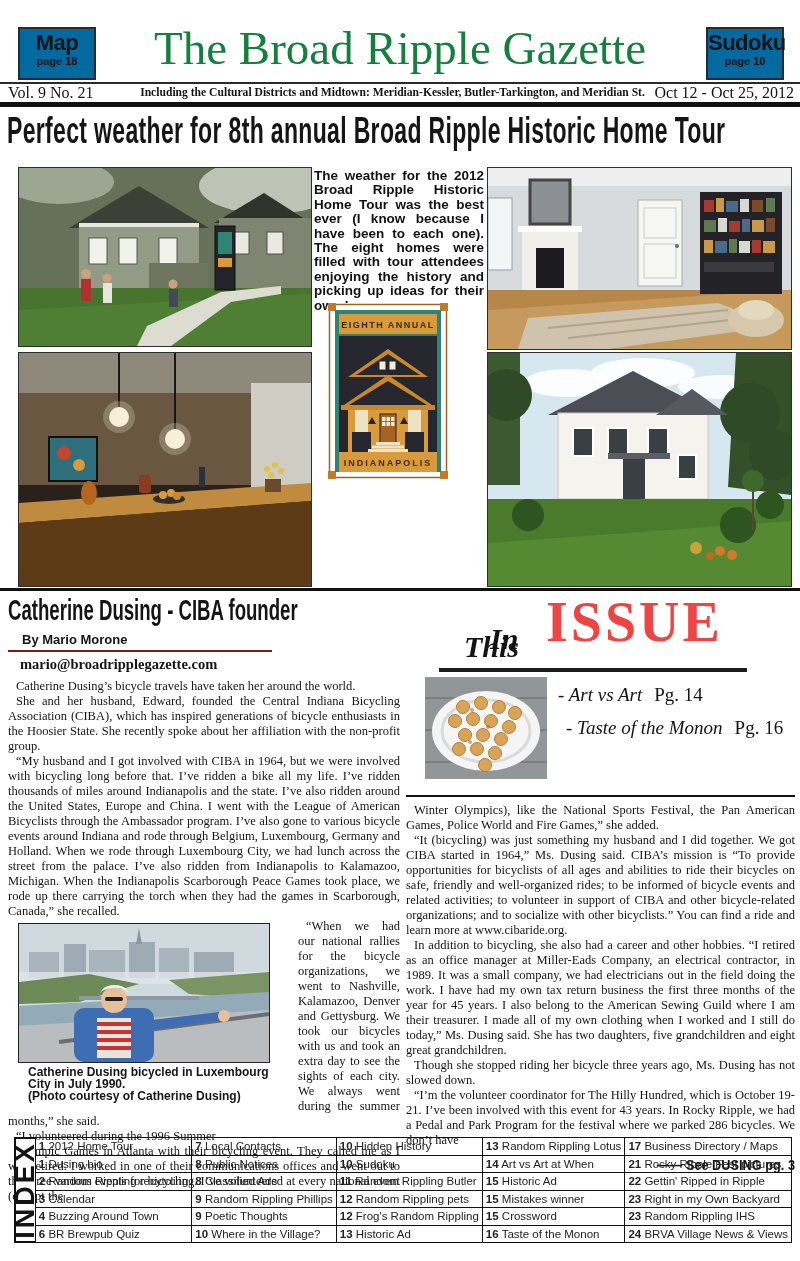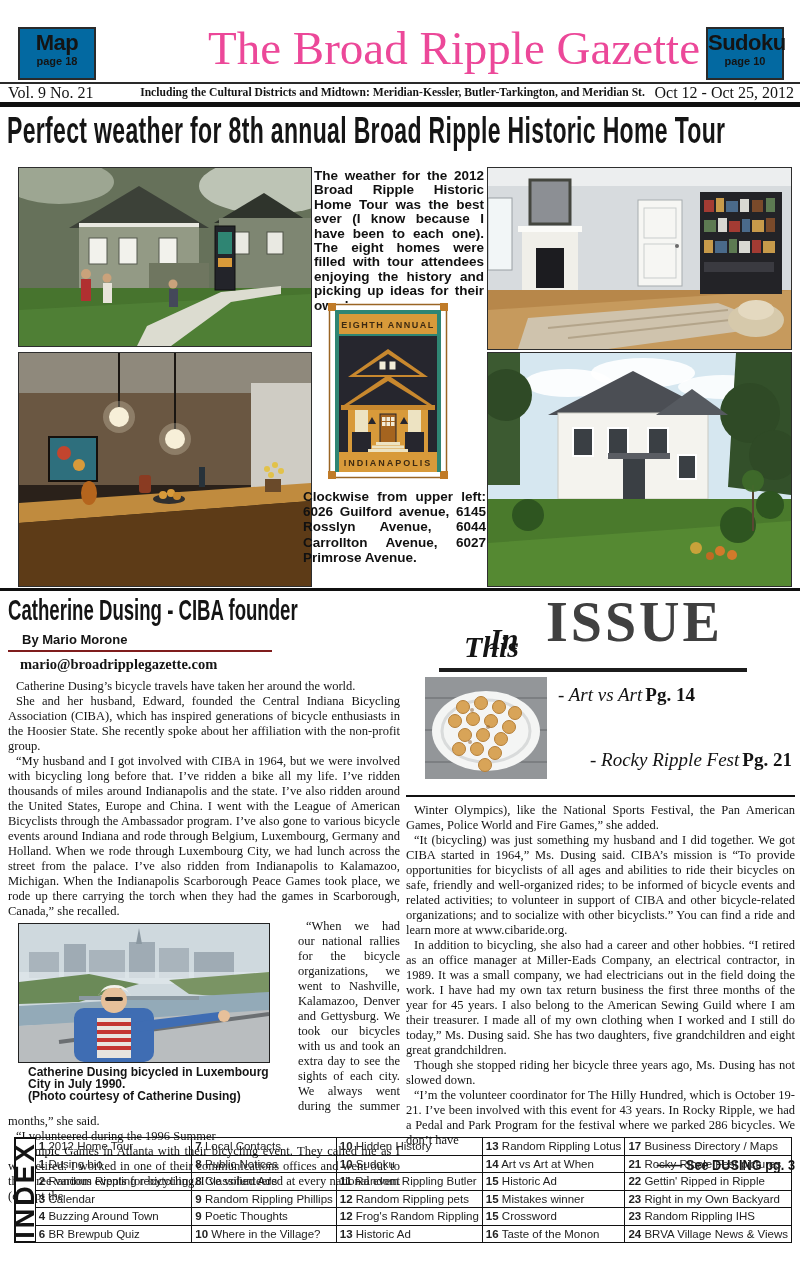--- a/index.html
+++ b/index.html
@@ -6,22 +6,22 @@
   .page{position:relative;width:800px;height:1261px;background:#ffffff;overflow:hidden;
         font-family:"Liberation Serif",serif;color:#141414;}
 
   
   .ref-box{position:absolute;top:27px;width:74px;height:49px;background:#0369a1;
            border:2.5px solid #2a2a2a;text-align:center;font-family:"Liberation Sans",sans-serif;}
   .ref-box .t{font-size:22px;font-weight:bold;line-height:25px;margin-top:1px;letter-spacing:-0.5px;}
   .ref-box .p{font-size:11px;font-weight:bold;line-height:12px;}
   #map-box{left:18px;}
   #sudoku-box{left:706px;}
-  .gz-title{position:absolute;left:100px;right:100px;top:22px;text-align:right;
-            font-size:47px;line-height:52px;font-family:"Liberation Serif",serif;color:#ec4899;}
+  .gz-title{position:absolute;left:100px;right:100px;top:22px;text-align:center;
+            font-size:47px;line-height:52px;font-family:"Liberation Serif",serif;color:#15803d;}
   .rule-thin{position:absolute;left:0;top:82px;width:800px;height:2px;background:#2a2a2a;}
   .dateline{position:absolute;left:0;top:84px;width:800px;height:17px;}
   .vol{position:absolute;left:8px;top:0;font-size:16px;}
   .tagline{position:absolute;left:115px;right:130px;top:2px;text-align:center;
            font-size:11.6px;font-weight:600;}
   .dates{position:absolute;right:6px;top:0;font-size:16px;}
   .rule-thick{position:absolute;left:0;top:102px;width:800px;height:5px;background:#101010;}
 
   
   .headline{position:absolute;left:7px;top:110px;white-space:nowrap;
@@ -56,21 +56,21 @@
                line-height:12px;margin-top:3px;margin-left:20px;}
 
   
   .iti{position:relative;height:201px;}
   .iti-in{position:absolute;left:84px;top:8px;font-size:30px;font-style:italic;font-weight:bold;margin-top:22px;}
   .iti-this{position:absolute;left:58px;top:38px;font-size:30px;font-style:italic;font-weight:bold;}
   .iti-title{position:absolute;left:140px;top:-2px;font-size:56px;font-weight:bold;letter-spacing:3px;}
   .iti-rule{position:absolute;left:33px;top:76px;width:308px;height:4px;background:#1c1c1c;}
   .iti-photo{position:absolute;left:19px;top:85px;width:122px;height:102px;overflow:hidden;}
   .iti-item{position:absolute;font-size:19px;font-style:italic;white-space:nowrap;}
-  .iti-item .pg{font-style:normal;font-weight:bold;margin-left:3px;text-align:center;}
+  .iti-item .pg{font-style:normal;font-weight:normal;margin-left:12px;text-align:center;}
   #iti-item-0{left:152px;top:92px;}
   #iti-item-1{left:160px;top:125px;}
   #iti-item-2{left:184px;top:157px;}
   .rc-rule{border:none;border-top:2px solid #111;margin:2px 0 6px 0;}
   .continued{text-align:right;font-family:"Liberation Sans",sans-serif;font-weight:bold;
              font-size:15px;margin-top:8px;transform:scaleX(0.85);transform-origin:right center;}
 
   
   .index-wrap{position:absolute;left:14px;top:1137px;width:778px;display:flex;align-items:stretch;}
   .index-label{position:relative;width:30px;border:2.5px solid #111;border-right:none;background:#fff;}
@@ -283,21 +283,20 @@
       <circle cx="282" cy="152" r="14" fill="#2e5520"></circle>
       <line x1="265" y1="178" x2="265" y2="132" stroke="#5a4632" stroke-width="2"></line>
       <circle cx="265" cy="128" r="11" fill="#3f6b2a" opacity="0.9"></circle>
       <circle cx="232" cy="198" r="5" fill="#d27a2b"></circle>
         <circle cx="244" cy="202" r="5" fill="#d27a2b"></circle>
         <circle cx="222" cy="203" r="4" fill="#c06a22"></circle>
       <circle cx="208" cy="195" r="6" fill="#c9a23a"></circle>
     </svg>
   </div>
 
-  <div class="tour-caption bold-just">Clockwise from upper left: 6026 Guilford avenue, 6145 Rosslyn Avenue, 6044 Carrollton Avenue, 6027 Primrose Avenue.</div>
 
   <div class="section-rule"></div>
 
   <div class="col-left">
     <div class="article-headline">Catherine Dusing - CIBA founder</div>
     <div class="byline">By Mario Morone</div>
     <div class="email">mario@broadripplegazette.com</div>
     <div class="body">
       <p>Catherine Dusing’s bicycle travels have taken her around the world.</p>
       <p>She and her husband, Edward, founded the Central Indiana Bicycling Association (CIBA), which has inspired generations of bicycle enthusiasts in the Hoosier State.  She recently spoke about her affiliation with the non-profit group.</p>
@@ -341,21 +340,21 @@
       <p>“When we had our national rallies for the bicycle organizations, we went to Nashville, Kalamazoo, Denver and Gettysburg.  We took our bicycles with us and took an extra day to see the sights of each city.  We always went during the summer months,” she said.</p>
       <p>“I volunteered during the 1996 Summer</p>
       <p>Olympic Games in Atlanta with their bicycling event.  They called me as I was retired.  I worked in one of their communications offices and went out to the three various events for bicycling.  I’ve volunteered at every national event (except the</p>
     </div>
   </div>
 
   <div class="col-right">
     <div class="iti">
       <div class="iti-in">In</div>
       <div class="iti-this">This</div>
-      <div class="iti-title" id="iti-title" style="color: #404040; font-family: Liberation Serif, serif;">ISSUE</div>
+      <div class="iti-title" id="iti-title" style="color: #ef4444; font-family: Liberation Serif, serif;">ISSUE</div>
       <div class="iti-rule"></div>
       <div class="iti-photo">
         <svg width="122" height="102" viewBox="0 0 122 102">
           <rect width="122" height="102" fill="#939699"></rect>
           <rect y="20" width="122" height="2" fill="#7c7f82"></rect>
             <rect y="52" width="122" height="2" fill="#7c7f82"></rect>
             <rect y="84" width="122" height="2" fill="#7c7f82"></rect>
           <ellipse cx="61" cy="54" rx="54" ry="40" fill="#f4f5f4"></ellipse>
           <ellipse cx="61" cy="54" rx="44" ry="31" fill="none" stroke="#d9dbdb" stroke-width="3"></ellipse>
           <g fill="#d8a458" stroke="#b5803a" stroke-width="1">
@@ -376,22 +375,22 @@
               <circle cx="60" cy="88" r="6.5"></circle>
           </g>
           <circle cx="47" cy="33" r="2" fill="#8a5a28" opacity="0.5"></circle>
             <circle cx="63" cy="50" r="2" fill="#8a5a28" opacity="0.5"></circle>
             <circle cx="45" cy="65" r="2" fill="#8a5a28" opacity="0.5"></circle>
         </svg>
       </div>
       <div class="iti-item" id="iti-item-0">
         <span>- Art vs Art</span><span class="pg">Pg. 14</span>
       </div>
-      <div class="iti-item" id="iti-item-2">
-        <span>- Rocky Ripple Fest</span><span class="pg">Pg. 21</span>
+      <div class="iti-item" id="iti-item-1">
+        <span>- Taste of the Monon</span><span class="pg">Pg. 16</span>
       </div>
     </div>
     <hr class="rc-rule">
     <div class="body">
       <p>Winter Olympics), like the National Sports Festival, the Pan American Games, Police World and Fire Games,” she added.</p>
       <p>“It (bicycling) was just something my husband and I did together.  We got CIBA started in 1964,” Ms. Dusing said.  CIBA’s mission is “To provide opportunities for bicyclists of all ages and abilities to ride their bicycles on safe, friendly and well-organized rides; to be informed of bicycle events and related activities; to volunteer in support of CIBA and other bicycle-related organizations; and to socialize with other bicyclists.”  You can find a ride and learn more at www.cibaride.org.</p>
       <p>In addition to bicycling, she also had a career and other hobbies.  “I retired as an office manager at Miller-Eads Company, an electrical contractor, in 1989.  It was a small company, we had electricians out in the field doing the work.  I have had my own tax return business the first three months of the year for 45 years.  I also belong to the American Sewing Guild where I am their treasurer.  I made all of my own clothing when I worked and I still do today,” Ms. Dusing said.  She has two daughters, five grandchildren and eight great grandchildren.</p>
       <p>Though she stopped riding her bicycle three years ago, Ms. Dusing has not slowed down.</p>
       <p>“I’m the volunteer coordinator for The Hilly Hundred, which is October 19-21.  I’ve been involved with this event for 43 years.  In Rocky Ripple, we had a Pedal and Park Program for the festival where we parked 286 bicycles.  We don’t have</p>
     </div>

